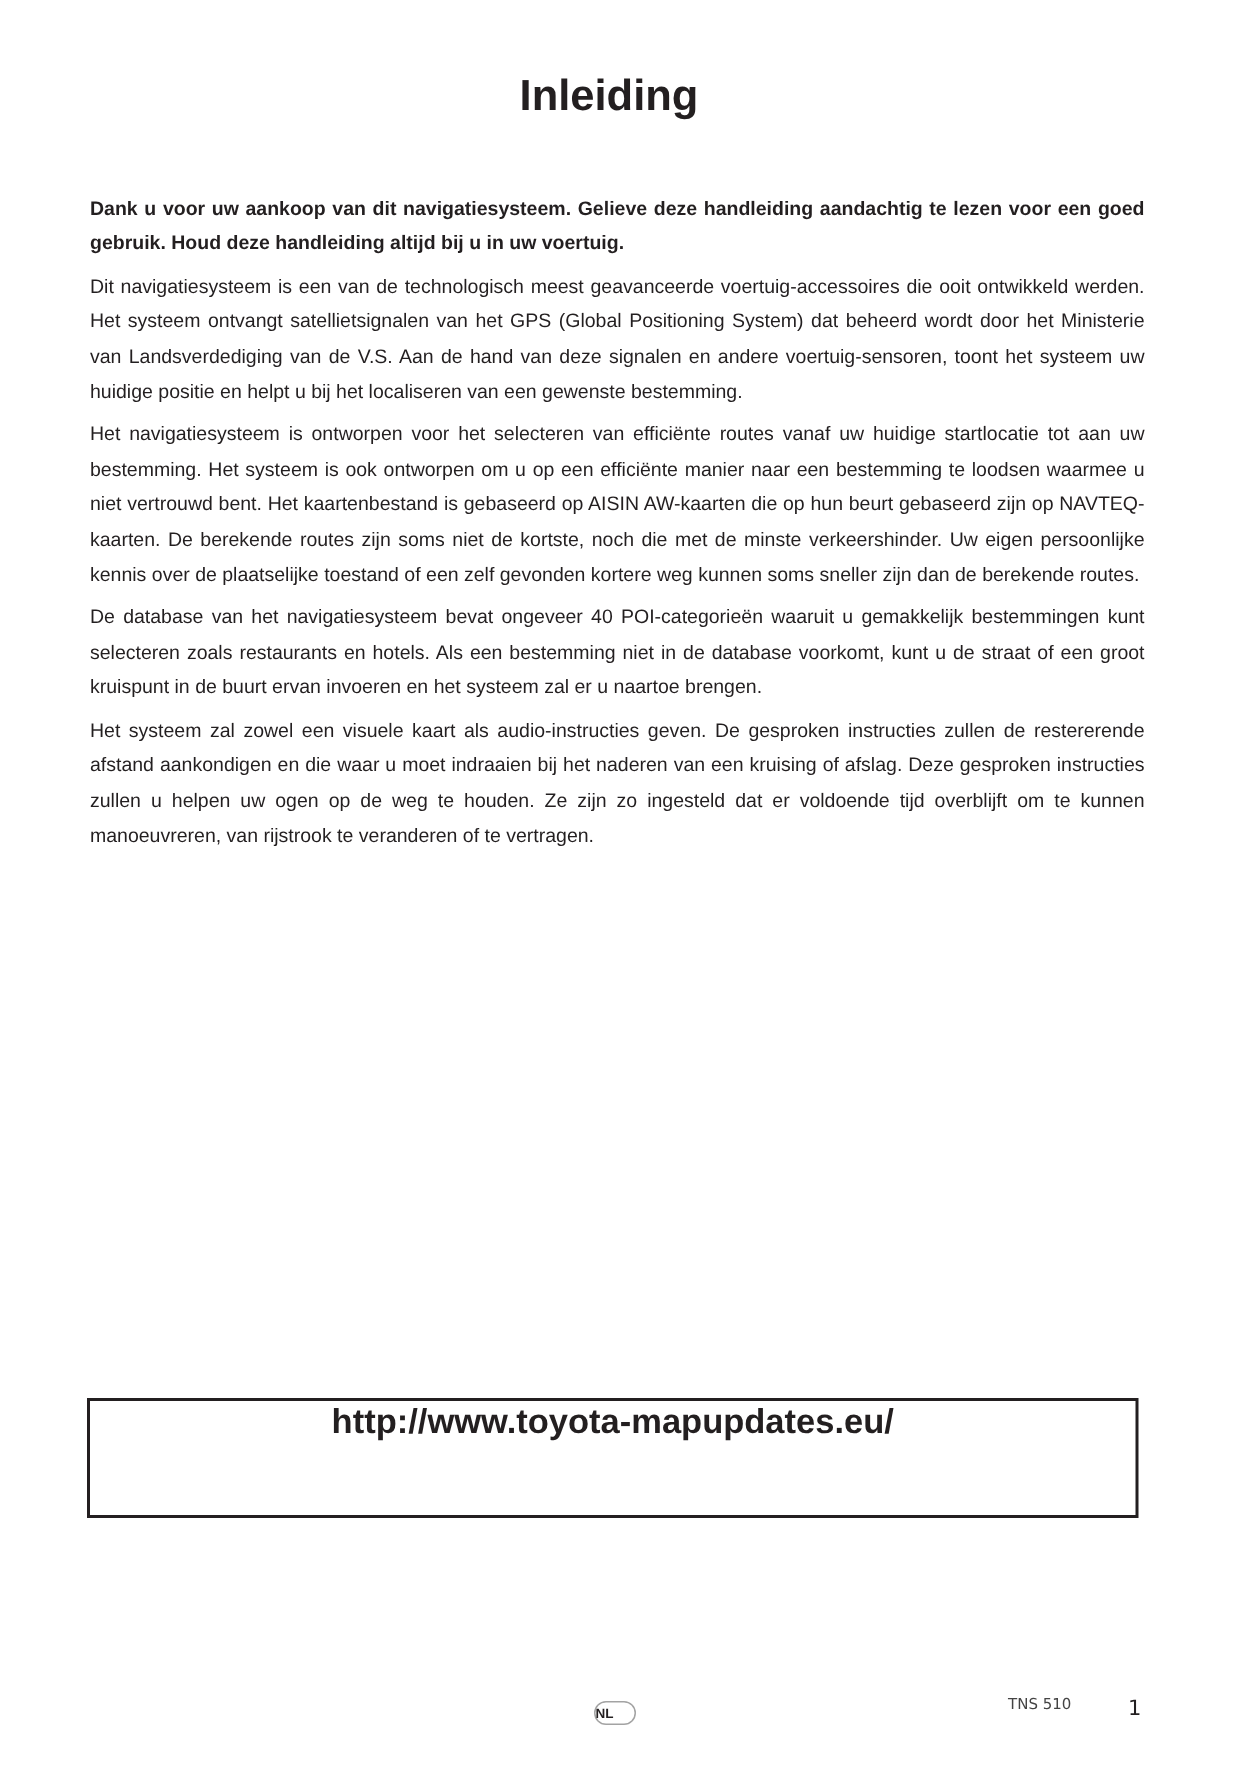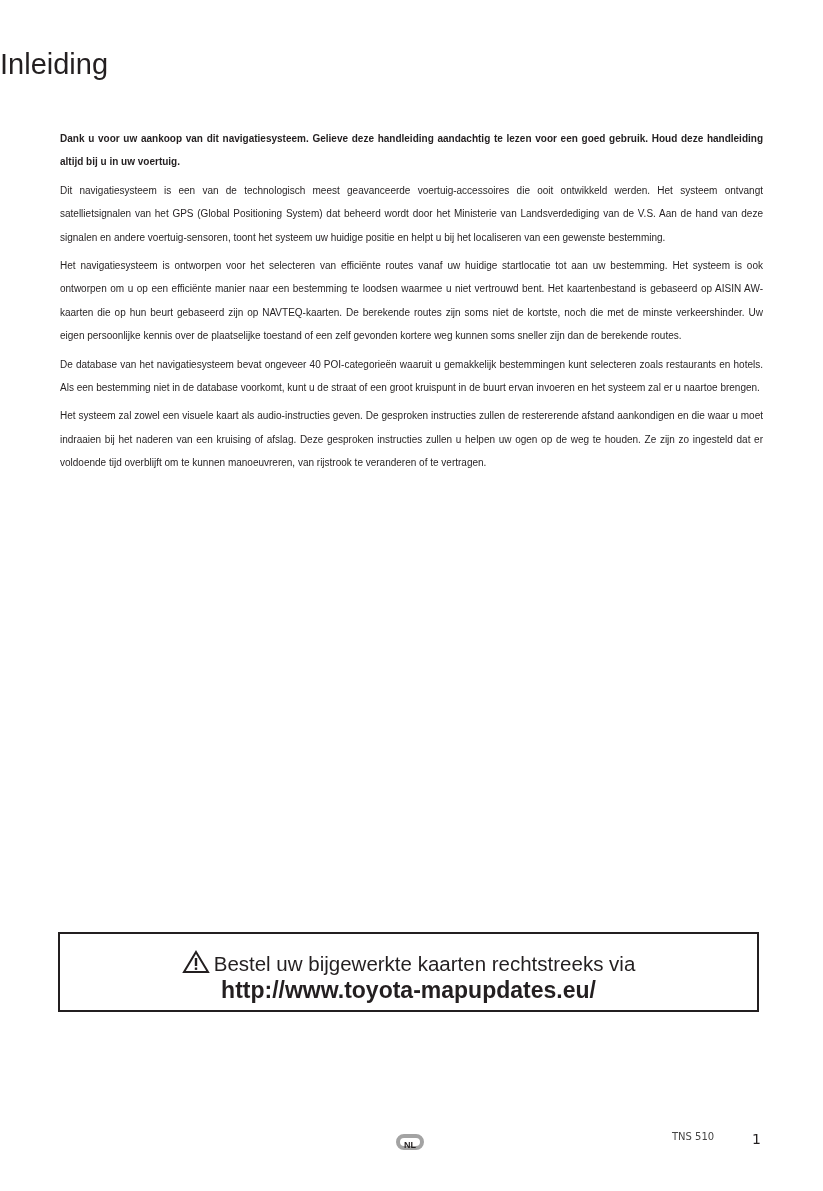--- a/index.html
+++ b/index.html
@@ -1,39 +1,39 @@
 <!DOCTYPE html>
 <html><head>
   <meta charset="utf-8">
   <style>
     html, body { margin: 0; padding: 0; background: #ffffff; }
     body { width: 823px; height: 1191px; position: relative; overflow: hidden; color: #231f20; }
     .title {
-      position: absolute; left: 0; width: 812px; top: 48px; text-align: left;
-      font-family: "Liberation Sans", sans-serif; font-weight: normal; font-size: 29px; letter-spacing: 0px;
+      position: absolute; left: 0; width: 812px; top: 48px; text-align: center;
+      font-family: "Liberation Sans", sans-serif; font-weight: bold; font-size: 29px; letter-spacing: 0px;
       margin: 0;
     }
     .content {
       position: absolute; left: 60px; width: 703px; top: 127px;
-      font-family: "Liberation Sans", sans-serif; font-size: 10px; line-height: 23.4px;
+      font-family: "Liberation Sans", sans-serif; font-size: 13px; line-height: 23.4px;
     }
     .content p { margin: 0 0 5px 0; text-align: justify; }
     .content p.intro { font-weight: bold; }
     .notice {
       position: absolute; left: 58px; top: 932px; width: 701px; height: 80px;
       border: 2px solid #231f20; box-sizing: border-box;
       font-family: "Liberation Sans", sans-serif; text-align: center;
     }
     .notice .line1 { margin-top: 16px; font-size: 20.5px; line-height: 26px; }
     .notice .line2 { font-size: 23px; font-weight: bold; line-height: 26px; }
     .warn-icon { display: inline-block; width: 28px; height: 24px; vertical-align: -3px; margin-right: 4px; }
     .footer-lang {
       position: absolute; left: 396px; top: 1134px; width: 28px; height: 16px;
-      border: 4px solid #a3a3a3; border-radius: 8px; box-sizing: border-box;
-      font-family: "Liberation Sans", sans-serif; font-size: 9px; font-weight: bold; text-align: center; line-height: 14px;
+      border: 1px solid #a3a3a3; border-radius: 8px; box-sizing: border-box;
+      font-family: "Liberation Sans", sans-serif; font-size: 9px; font-weight: bold; line-height: 14px;
     }
     .footer-model {
       position: absolute; left: 672px; top: 1131px;
       font-family: "DejaVu Sans", sans-serif; font-size: 10px; color: #444;
     }
     .footer-page {
       position: absolute; left: 752px; top: 1131px;
       font-family: "DejaVu Sans", sans-serif; font-size: 14px; color: #231f20;
     }
   </style>
@@ -44,27 +44,18 @@
 
 <div class="content">
   <p class="intro">Dank u voor uw aankoop van dit navigatiesysteem.  Gelieve deze handleiding aandachtig te lezen voor een goed gebruik.  Houd deze handleiding altijd bij u in uw voertuig.</p>
   <p>Dit navigatiesysteem is een van de technologisch meest geavanceerde voertuig-accessoires die ooit ontwikkeld werden.  Het systeem ontvangt satellietsignalen van het GPS (Global Positioning System) dat beheerd wordt door het Ministerie van Landsverdediging van de V.S.  Aan de hand van deze signalen en andere voertuig-sensoren, toont het systeem uw huidige positie en helpt u bij het localiseren van een gewenste bestemming.</p>
   <p>Het navigatiesysteem is ontworpen voor het selecteren van efficiënte routes vanaf uw huidige startlocatie tot aan uw bestemming.  Het systeem is ook ontworpen om u op een efficiënte manier naar een bestemming te loodsen waarmee u niet vertrouwd bent.  Het kaartenbestand is gebaseerd op AISIN AW-kaarten die op hun beurt gebaseerd zijn op NAVTEQ-kaarten.  De berekende routes zijn soms niet de kortste, noch die met de minste verkeershinder.  Uw eigen persoonlijke kennis over de plaatselijke toestand of een zelf gevonden kortere weg kunnen soms sneller zijn dan de berekende routes.</p>
   <p>De database van het navigatiesysteem bevat ongeveer 40 POI-categorieën waaruit u gemakkelijk bestemmingen kunt selecteren zoals restaurants en hotels.  Als een bestemming niet in de database voorkomt, kunt u de straat of een groot kruispunt in de buurt ervan invoeren en het systeem zal er u naartoe brengen.</p>
   <p>Het systeem zal zowel een visuele kaart als audio-instructies geven.  De gesproken instructies zullen de restererende afstand aankondigen en die waar u moet indraaien bij het naderen van een kruising of afslag.  Deze gesproken instructies zullen u helpen uw ogen op de weg te houden. Ze zijn zo ingesteld dat er voldoende tijd overblijft om te kunnen manoeuvreren, van rijstrook te veranderen of te vertragen.</p>
 </div>
 
 <div class="notice">
-  <div class="line1">
-    <span class="warn-icon">
-      <svg width="28" height="24" viewBox="0 0 28 24">
-        <path d="M14 2 L26 22 L2 22 Z" fill="none" stroke="#231f20" stroke-width="2" stroke-linejoin="miter"></path>
-        <rect x="12.8" y="8" width="2.4" height="8" fill="#231f20"></rect>
-        <rect x="12.8" y="17.5" width="2.4" height="2.4" fill="#231f20"></rect>
-      </svg>
-    </span><span>Bestel uw bijgewerkte kaarten rechtstreeks via</span>
-  </div>
   <div class="line2">http://www.toyota-mapupdates.eu/</div>
 </div>
 
 <div class="footer-lang">NL</div>
 <div class="footer-model">TNS 510</div>
 <div class="footer-page">1</div>
 
 </body></html>

